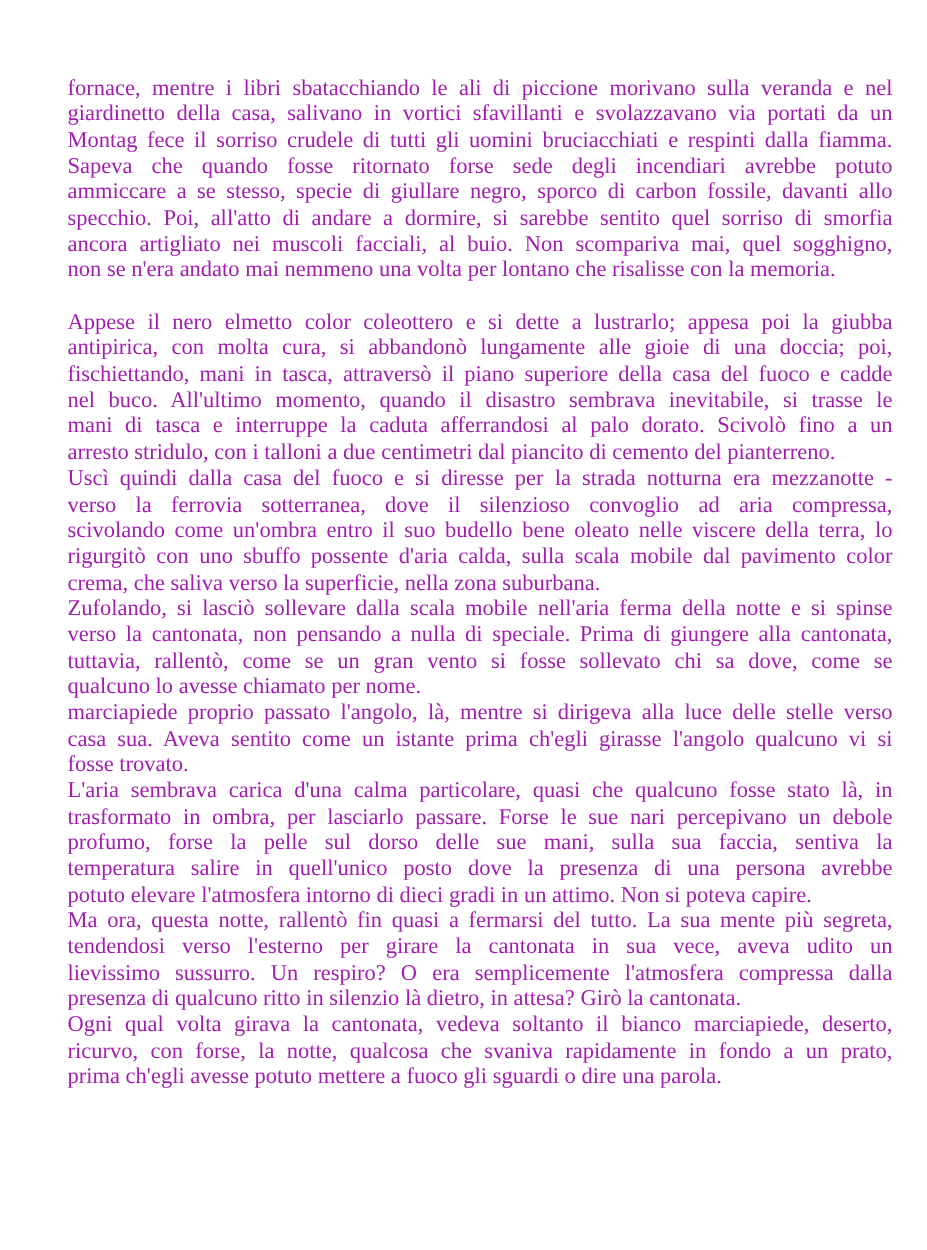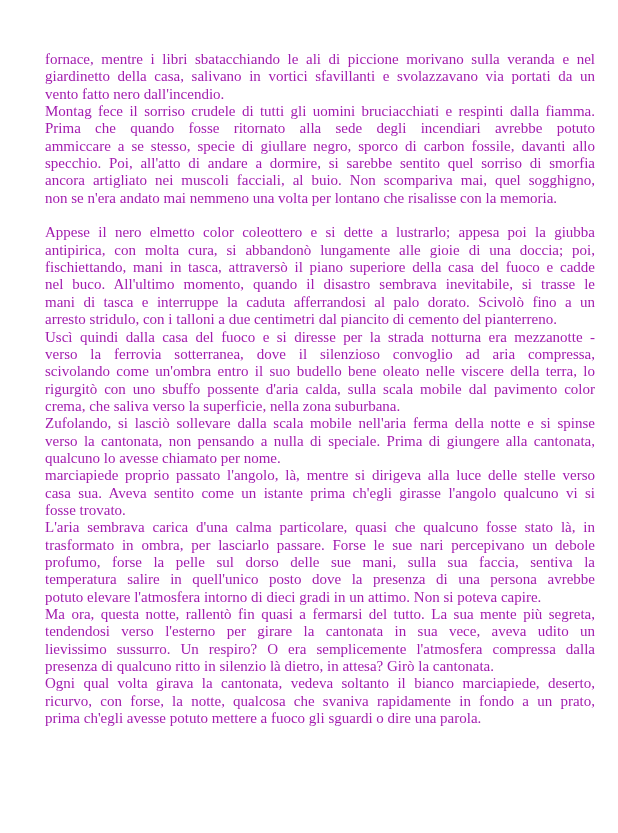--- a/index.html
+++ b/index.html
@@ -31,25 +31,24 @@
   .blank-line { height: 17.35px; }
 </style>
 </head>
 <body>
 
 <div class="page">
   <div>
       <div class="paragraph">
         <div class="line just">fornace, mentre i libri sbatacchiando le ali di piccione morivano sulla veranda e nel</div>
         <div class="line just">giardinetto della casa, salivano in vortici sfavillanti e svolazzavano via portati da un</div>
-        <div class="line">vento fatto nero dall'incendio.</div>
       </div>
       <div class="paragraph">
         <div class="line just">Montag fece il sorriso crudele di tutti gli uomini bruciacchiati e respinti dalla fiamma.</div>
-        <div class="line just">Prima che quando fosse ritornato alla sede degli incendiari avrebbe potuto</div>
+        <div class="line just">Sapeva che quando fosse ritornato forse sede degli incendiari avrebbe potuto</div>
         <div class="line just">ammiccare a se stesso, specie di giullare negro, sporco di carbon fossile, davanti allo</div>
         <div class="line just">specchio. Poi, all'atto di andare a dormire, si sarebbe sentito quel sorriso di smorfia</div>
         <div class="line just">ancora artigliato nei muscoli facciali, al buio. Non scompariva mai, quel sogghigno,</div>
         <div class="line">non se n'era andato mai nemmeno una volta per lontano che risalisse con la memoria.</div>
       </div>
       <div class="blank-line"></div>
       <div class="paragraph">
         <div class="line just">Appese il nero elmetto color coleottero e si dette a lustrarlo; appesa poi la giubba</div>
         <div class="line just">antipirica, con molta cura, si abbandonò lungamente alle gioie di una doccia; poi,</div>
         <div class="line just">fischiettando, mani in tasca, attraversò il piano superiore della casa del fuoco e cadde</div>
@@ -60,20 +59,21 @@
       <div class="paragraph">
         <div class="line just">Uscì quindi dalla casa del fuoco e si diresse per la strada notturna era mezzanotte -</div>
         <div class="line just">verso la ferrovia sotterranea, dove il silenzioso convoglio ad aria compressa,</div>
         <div class="line just">scivolando come un'ombra entro il suo budello bene oleato nelle viscere della terra, lo</div>
         <div class="line just">rigurgitò con uno sbuffo possente d'aria calda, sulla scala mobile dal pavimento color</div>
         <div class="line">crema, che saliva verso la superficie, nella zona suburbana.</div>
       </div>
       <div class="paragraph">
         <div class="line just">Zufolando, si lasciò sollevare dalla scala mobile nell'aria ferma della notte e si spinse</div>
         <div class="line just">verso la cantonata, non pensando a nulla di speciale. Prima di giungere alla cantonata,</div>
+        <div class="line just">tuttavia, rallentò, come se un gran vento si fosse sollevato chi sa dove, come se</div>
         <div class="line">qualcuno lo avesse chiamato per nome.</div>
       </div>
       <div class="paragraph">
         <div class="line just">marciapiede proprio passato l'angolo, là, mentre si dirigeva alla luce delle stelle verso</div>
         <div class="line just">casa sua. Aveva sentito come un istante prima ch'egli girasse l'angolo qualcuno vi si</div>
         <div class="line">fosse trovato.</div>
       </div>
       <div class="paragraph">
         <div class="line just">L'aria sembrava carica d'una calma particolare, quasi che qualcuno fosse stato là, in</div>
         <div class="line just">trasformato in ombra, per lasciarlo passare. Forse le sue nari percepivano un debole</div>

